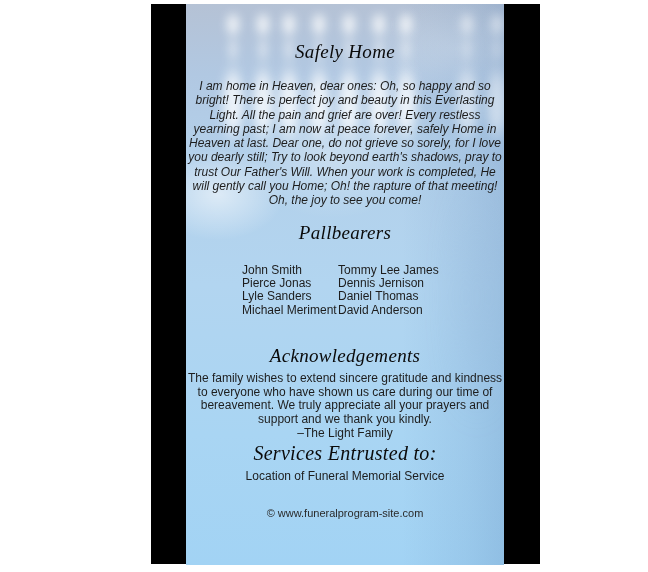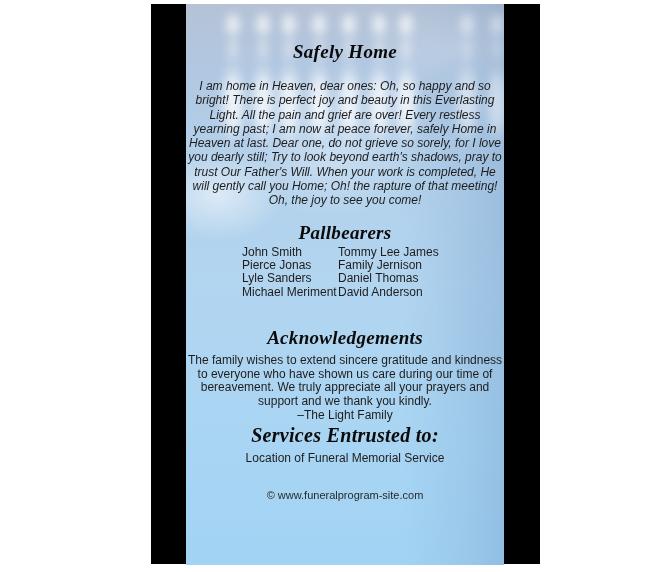--- a/index.html
+++ b/index.html
@@ -40,27 +40,27 @@
   .pin:nth-of-type(8){ left:268px; opacity:.55; }
   .pin:nth-of-type(9){ left:298px; opacity:.5; }
   .ghost-shape {
     position:absolute; left:236px; top:40px; width:110px; height:460px;
     filter:blur(16px); opacity:.35; z-index:1;
     background: radial-gradient(ellipse 38px 180px at 50% 55%, rgba(150,185,220,.9), rgba(150,185,220,0) 75%);
   }
   .content { position:relative; z-index:2; height:100%; text-align:center; color:#1d1d1d; }
   .heading {
     font-family:"Liberation Serif", serif;
-    font-weight:bold; font-style:italic;
+    font-weight:normal; font-style:italic;
     color:#0a0a0a; letter-spacing:.3px;
   }
   .h-safely   { font-size:19px; line-height:24px; margin-top:36px; }
   .poem       { font-size:12px; line-height:14.3px; margin-top:15px; white-space:pre-line;font-style:italic; }
   .h-pall     { font-size:19px; line-height:22px; margin-top:14px; }
-  .names      { display:flex; margin:2px 0 0 56px; text-align:left;
+  .names      { display:flex; margin:20px 0 0 56px; text-align:left;
                 font-size:12px; line-height:13.4px; }
   .names .col-left { width:96px; }
   .h-ack      { font-size:19px; line-height:22px; margin-top:28px; }
   .ack-text   { font-size:12px; line-height:13.5px; margin-top:5px; white-space:pre-line; }
   .signature  { font-size:12px; line-height:13.5px; margin-top:1px; }
   .h-serv     { font-size:20px; line-height:24px; }
   .loc-line1  { font-size:12px; line-height:13.5px; margin-top:5px; }
   .loc-line2  { font-size:12px; line-height:13.5px; }
   .copyright  { font-size:11px; line-height:13px; margin-top:24px; color:#2a2a2a; }
 </style>
@@ -101,21 +101,21 @@
       <div class="heading h-pall">Pallbearers</div>
       <div class="names">
         <div class="col-left">
           <div>John Smith</div>
           <div>Pierce Jonas</div>
           <div>Lyle Sanders</div>
           <div>Michael Meriment</div>
         </div>
         <div class="col-right">
           <div>Tommy Lee James</div>
-          <div>Family Jernison</div>
+          <div>Dennis Jernison</div>
           <div>Daniel Thomas</div>
           <div>David Anderson</div>
         </div>
       </div>
 
       <div class="heading h-ack">Acknowledgements</div>
       <div class="ack-text">The family wishes to extend sincere gratitude and kindness
 to everyone who have shown us care during our time of
 bereavement. We truly appreciate all your prayers and
 support and we thank you kindly.</div>

